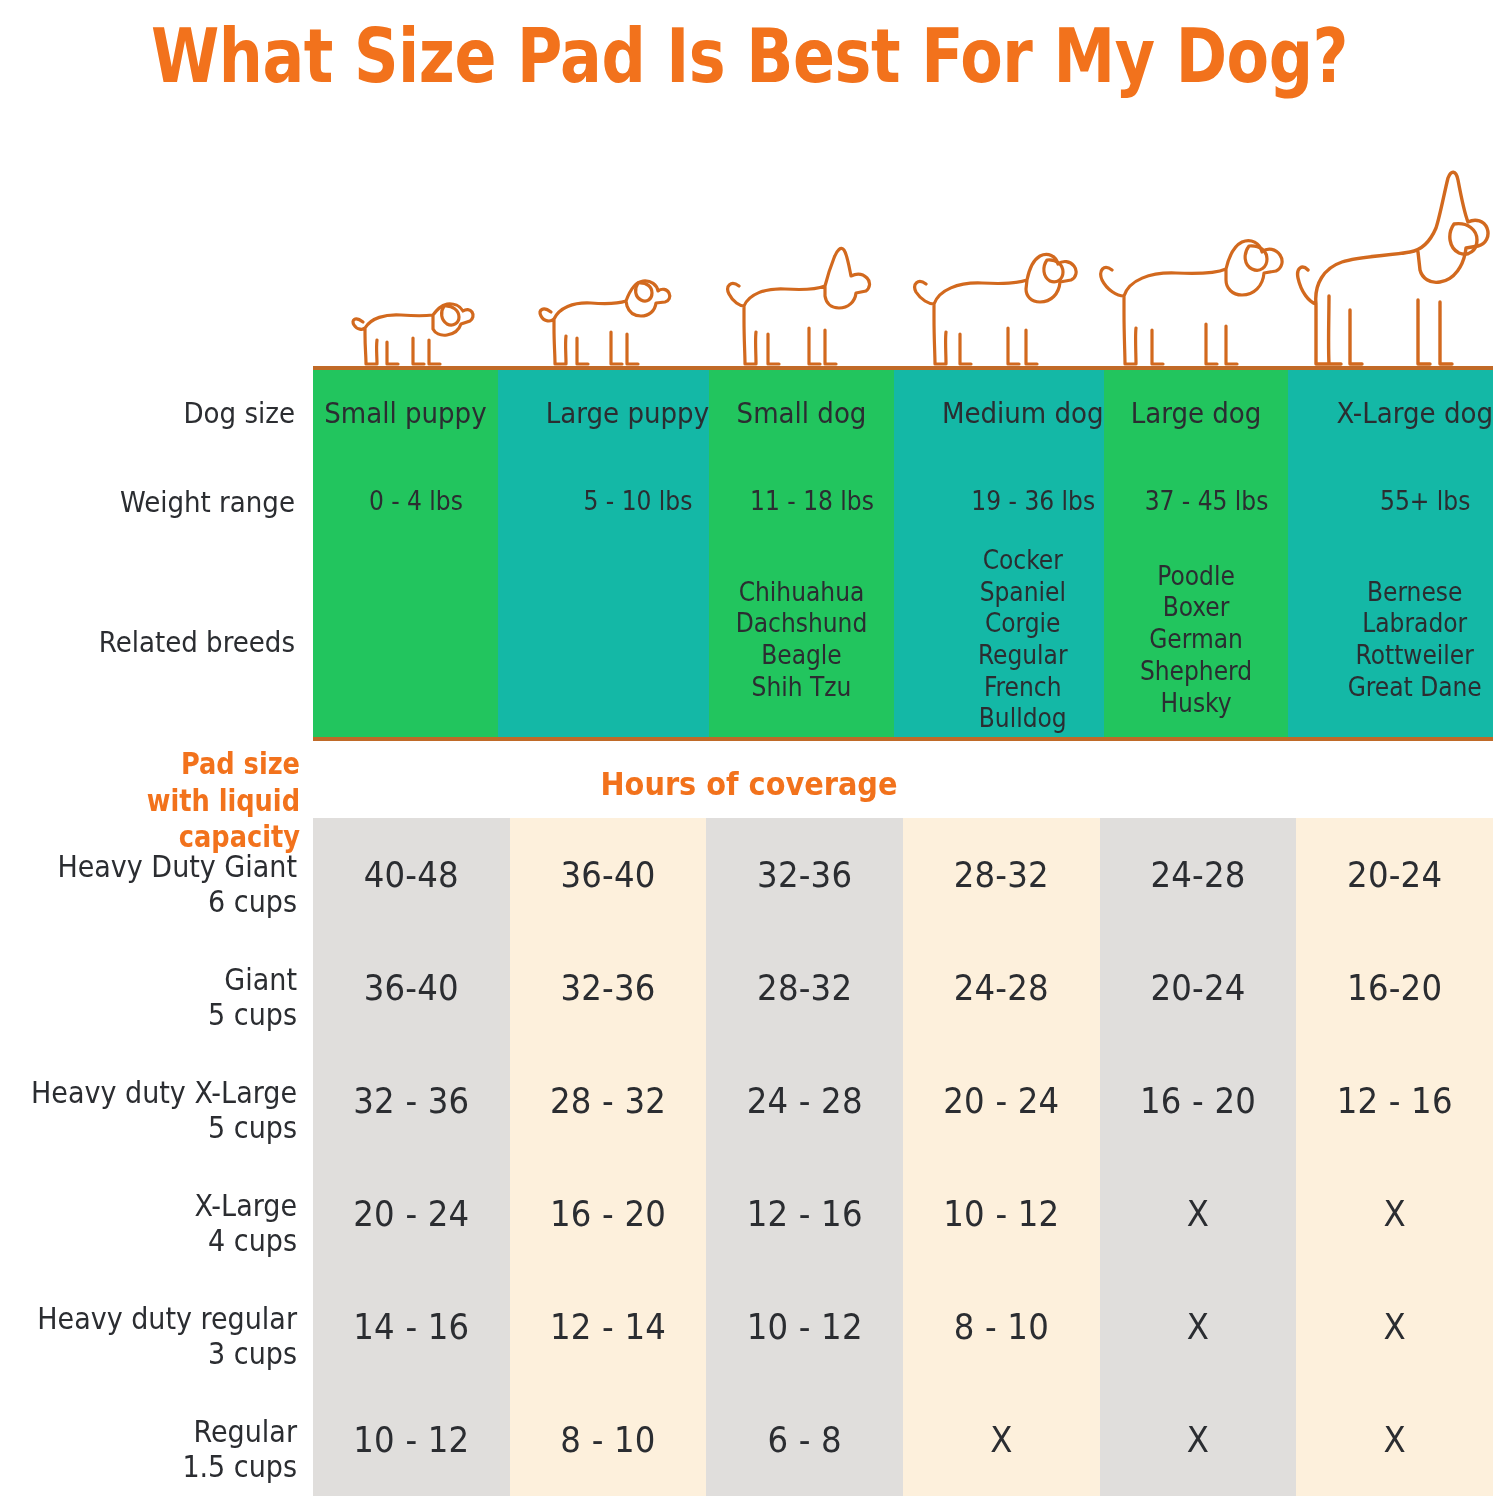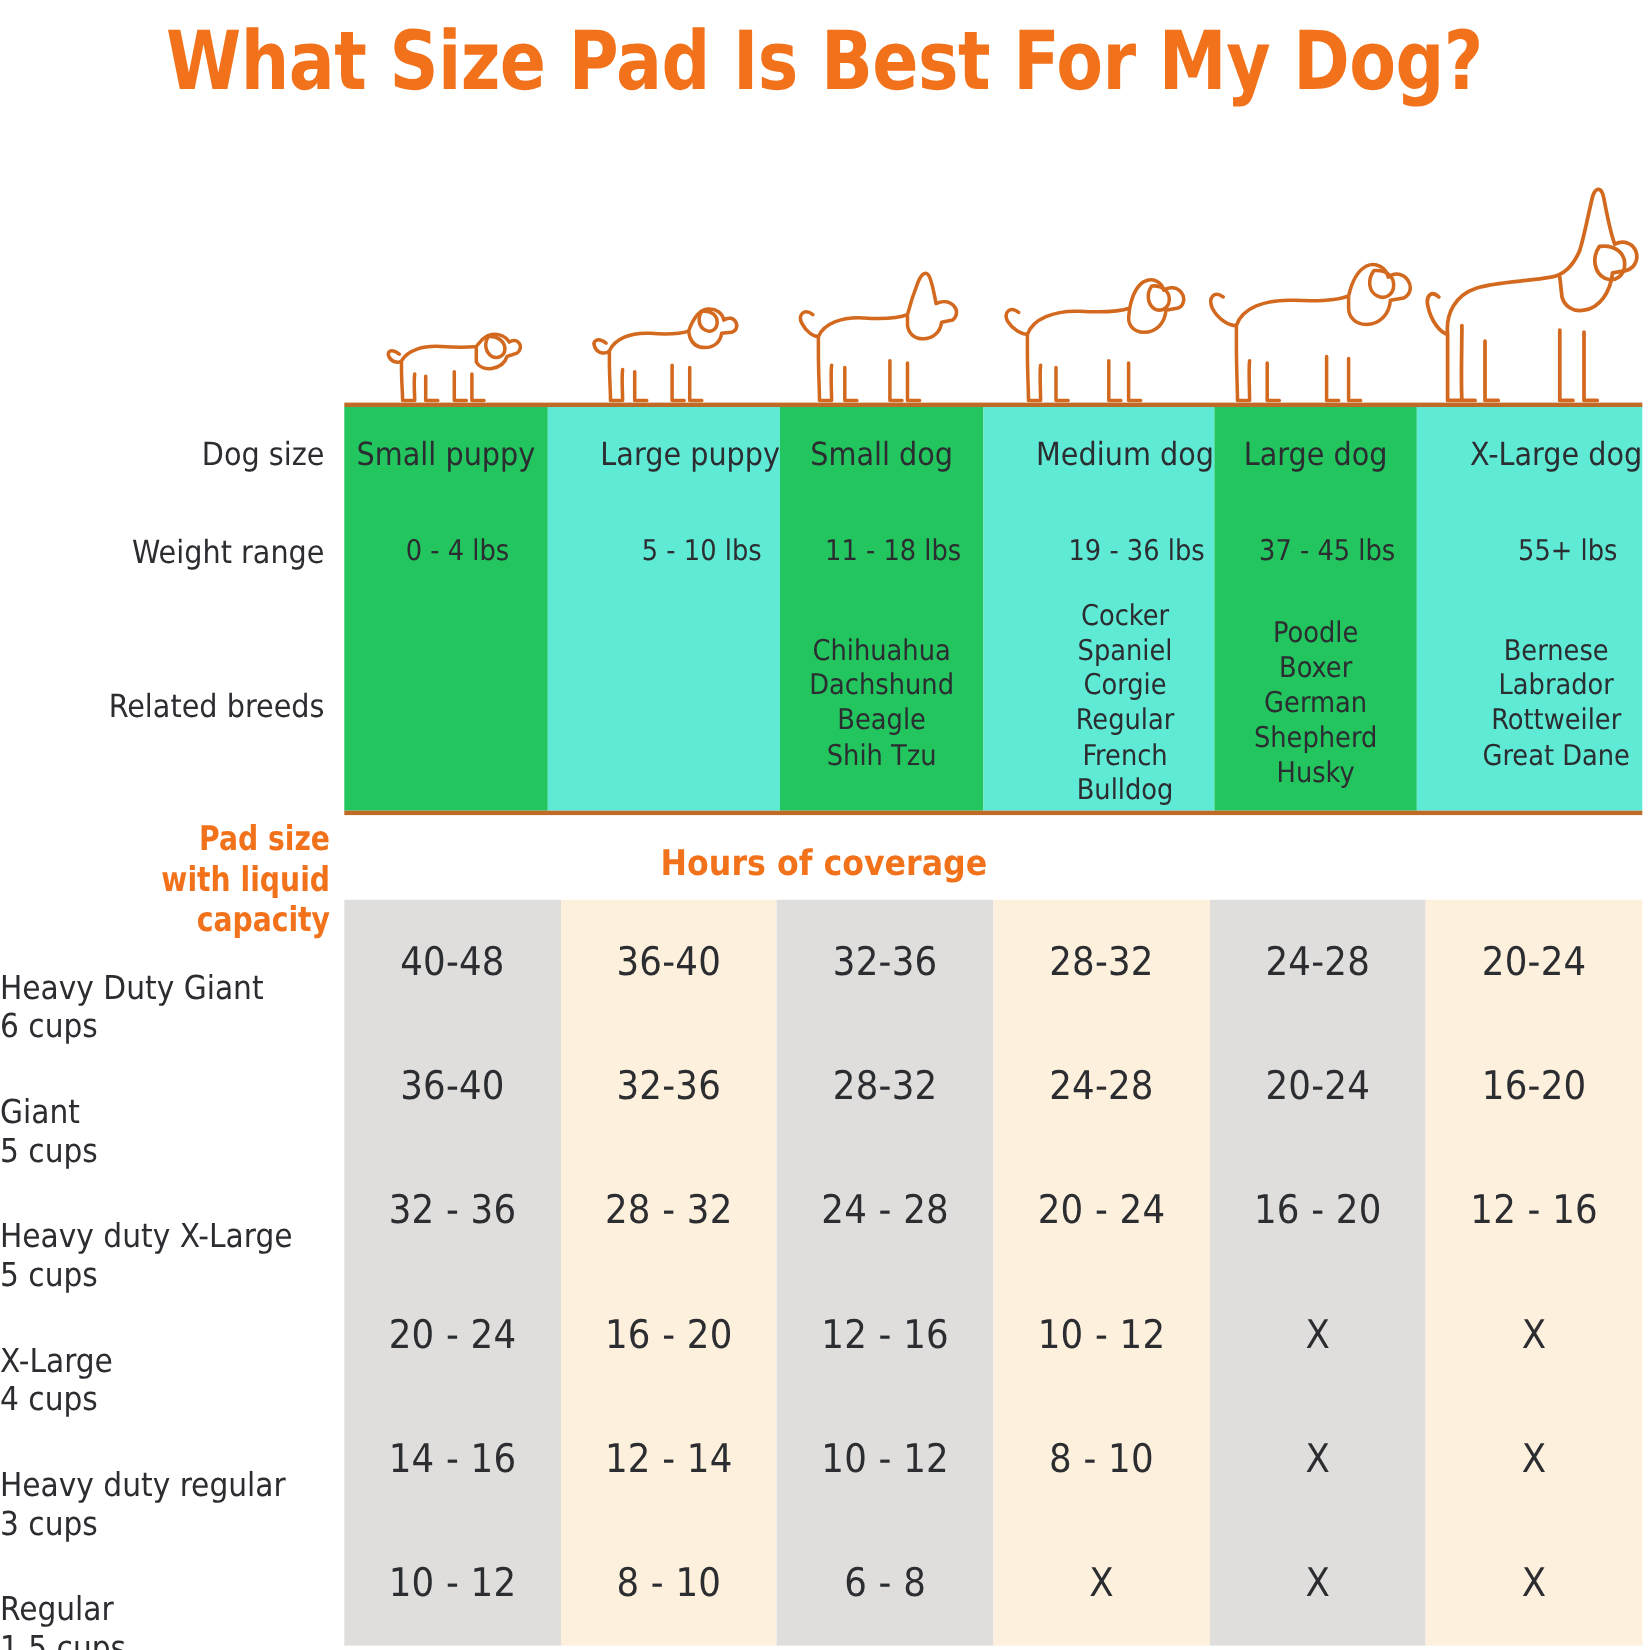--- a/index.html
+++ b/index.html
@@ -69,21 +69,21 @@
 
   
   #info-band {
     top: 370px;
   }
   .band-col {
     display: flex;
     flex-direction: column;
   }
   .band-col.gray  { background: #22c55e; }
-  .band-col.cream { background: #5eead4; padding-left: 48px; }
+  .band-col.cream { background: #14b8a6; padding-left: 48px; }
 
   .cell-dogsize {
     height: 85px;
     display: flex;
     align-items: center;
     justify-content: center;
     font-size: 29px;
     white-space: nowrap;
   }
   .cell-weight {
@@ -181,26 +181,25 @@
     font-size: 36px;
     letter-spacing: 0.2px;
     white-space: nowrap;
   }
 
   
   .data-rowlabel {
     position: absolute;
     left: 0;
     width: 297px;
-    text-align: left;
+    text-align: right;
     font-size: 30px;
     line-height: 1.16;
     color: #2b2d31;
     white-space: nowrap;
-    margin-top: 32px;
   }
 </style>
 </head>
 <body>
 
 <div id="title">What Size Pad Is Best For My Dog?</div>
 
 <div class="grid" id="dogs-row">
 
   <div class="dog-cell">

